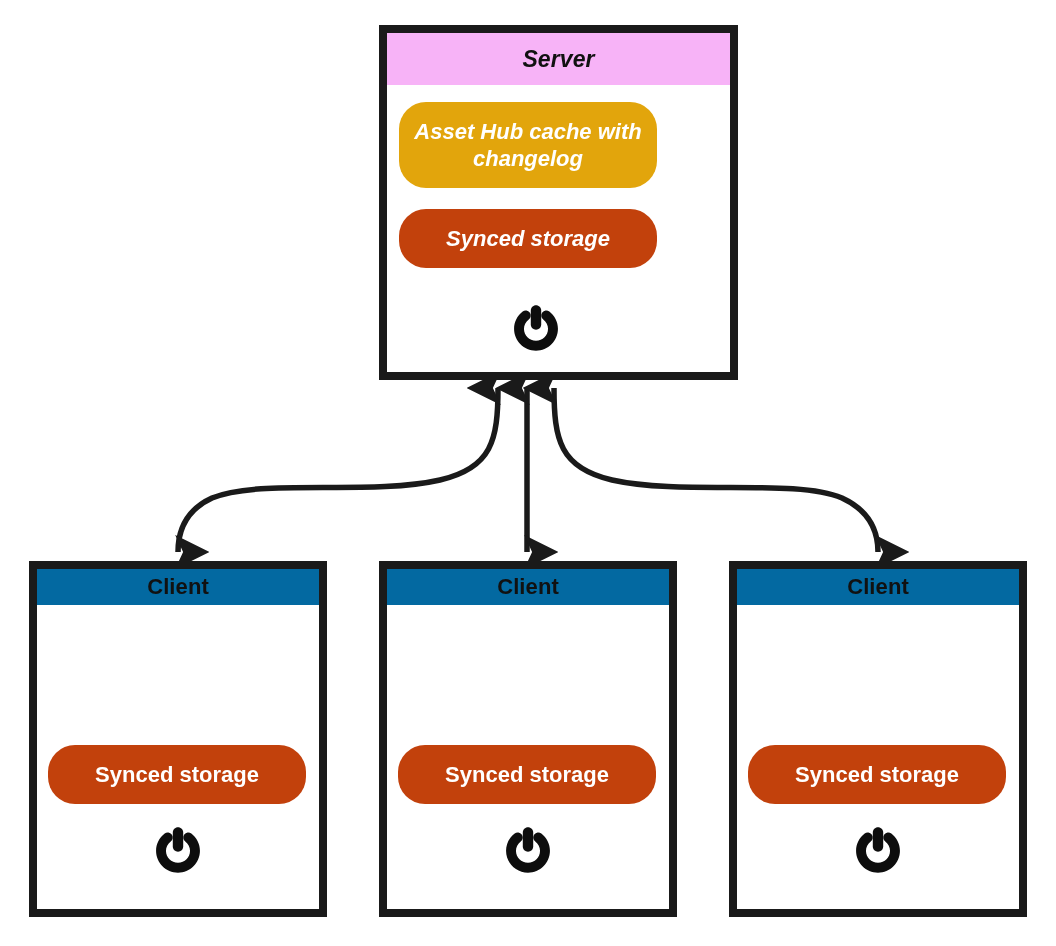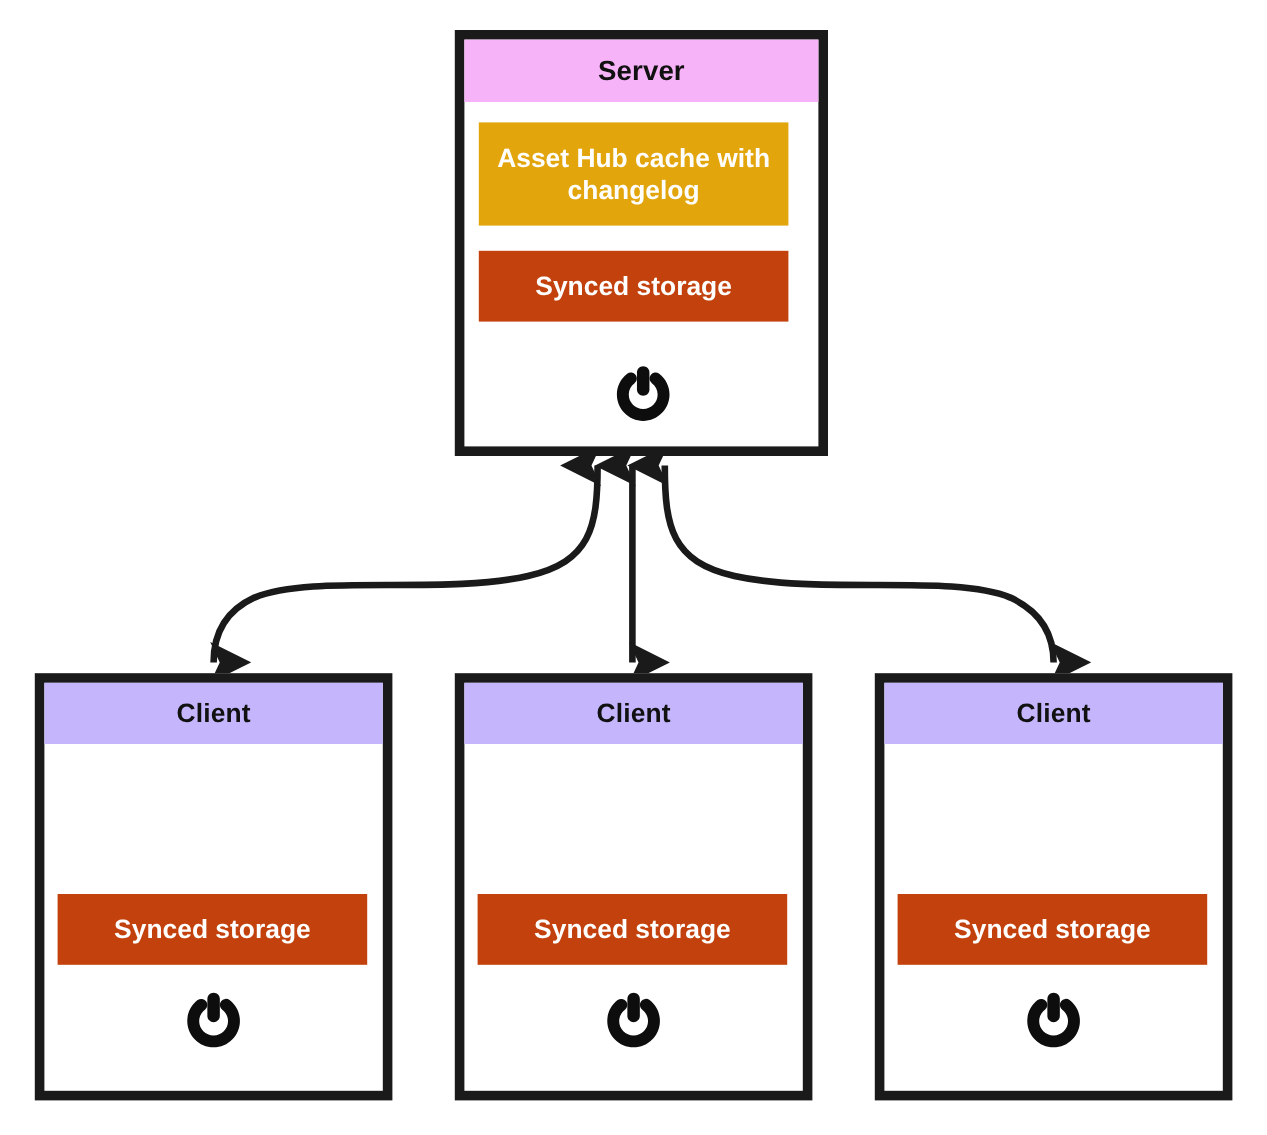--- a/index.html
+++ b/index.html
@@ -42,37 +42,38 @@
     font-weight: bold;
     color: #111111;
     letter-spacing: 0.1px;
   }
   .header-server {
     background: #F7B3F7;
     height: 52px;
     font-size: 23px;
   }
   .header-client {
-    background: #c4b5fd;
-    height: 51px;
+    background: #0369a1;
+    height: 36px;
     font-size: 22px;
   }
 
   
   .chip {
     position: absolute;
     box-sizing: border-box;
     display: flex;
     align-items: center;
     justify-content: center;
     text-align: center;
     color: #ffffff;
     font-weight: bold;
     font-size: 22px;
     line-height: 1.25;
+    border-radius: 27px;
   }
   .chip-orange { background: #E2A50C; }
   .chip-teal   { background: #c2410c; }
 
   
   .power-icon {
     position: absolute;
     width: 52px;
     height: 52px;
   }
@@ -109,21 +110,21 @@
              C 186 510, 178 530, 178 552" fill="none" stroke="#1a1a1a" stroke-width="5.5" stroke-linecap="butt" marker-start="url(#arrowUp)" marker-end="url(#arrowDown)"></path>
 
     <path d="M 527 388 L 527 552" fill="none" stroke="#1a1a1a" stroke-width="5.5" stroke-linecap="butt" marker-start="url(#arrowUp)" marker-end="url(#arrowDown)"></path>
 
     <path d="M 554 388
              C 554 440, 560 468, 612 480
              C 684 496, 794 478, 842 498
              C 868 510, 878 530, 878 552" fill="none" stroke="#1a1a1a" stroke-width="5.5" stroke-linecap="butt" marker-start="url(#arrowUp)" marker-end="url(#arrowDown)"></path>
   </svg>
 
-  <div class="node" style="left:379px; top:25px; width:311px; height:355px;">
+  <div class="node" style="left:379px; top:25px; width:359px; height:355px;font-style:italic;">
     <div class="node-header header-server">Server</div>
 
     <div class="chip chip-orange" style="left:12px; top:69px; width:258px; height:86px;">Asset Hub cache with changelog</div>
 
     <div class="chip chip-teal" style="left:12px; top:176px; width:258px; height:59px;">Synced storage</div>
 
     <div class="power-icon" style="left:123px; top:269px;">
       <svg viewBox="0 0 64 64" xmlns="http://www.w3.org/2000/svg" aria-hidden="true">
         <path d="M32 4 c-3.6 0 -6.4 2.9 -6.4 6.4 v17.4 c0 3.6 2.9 6.4 6.4 6.4
                  s6.4 -2.9 6.4 -6.4 V10.4 C38.4 6.9 35.6 4 32 4 z" fill="#0d0d0d"></path>

